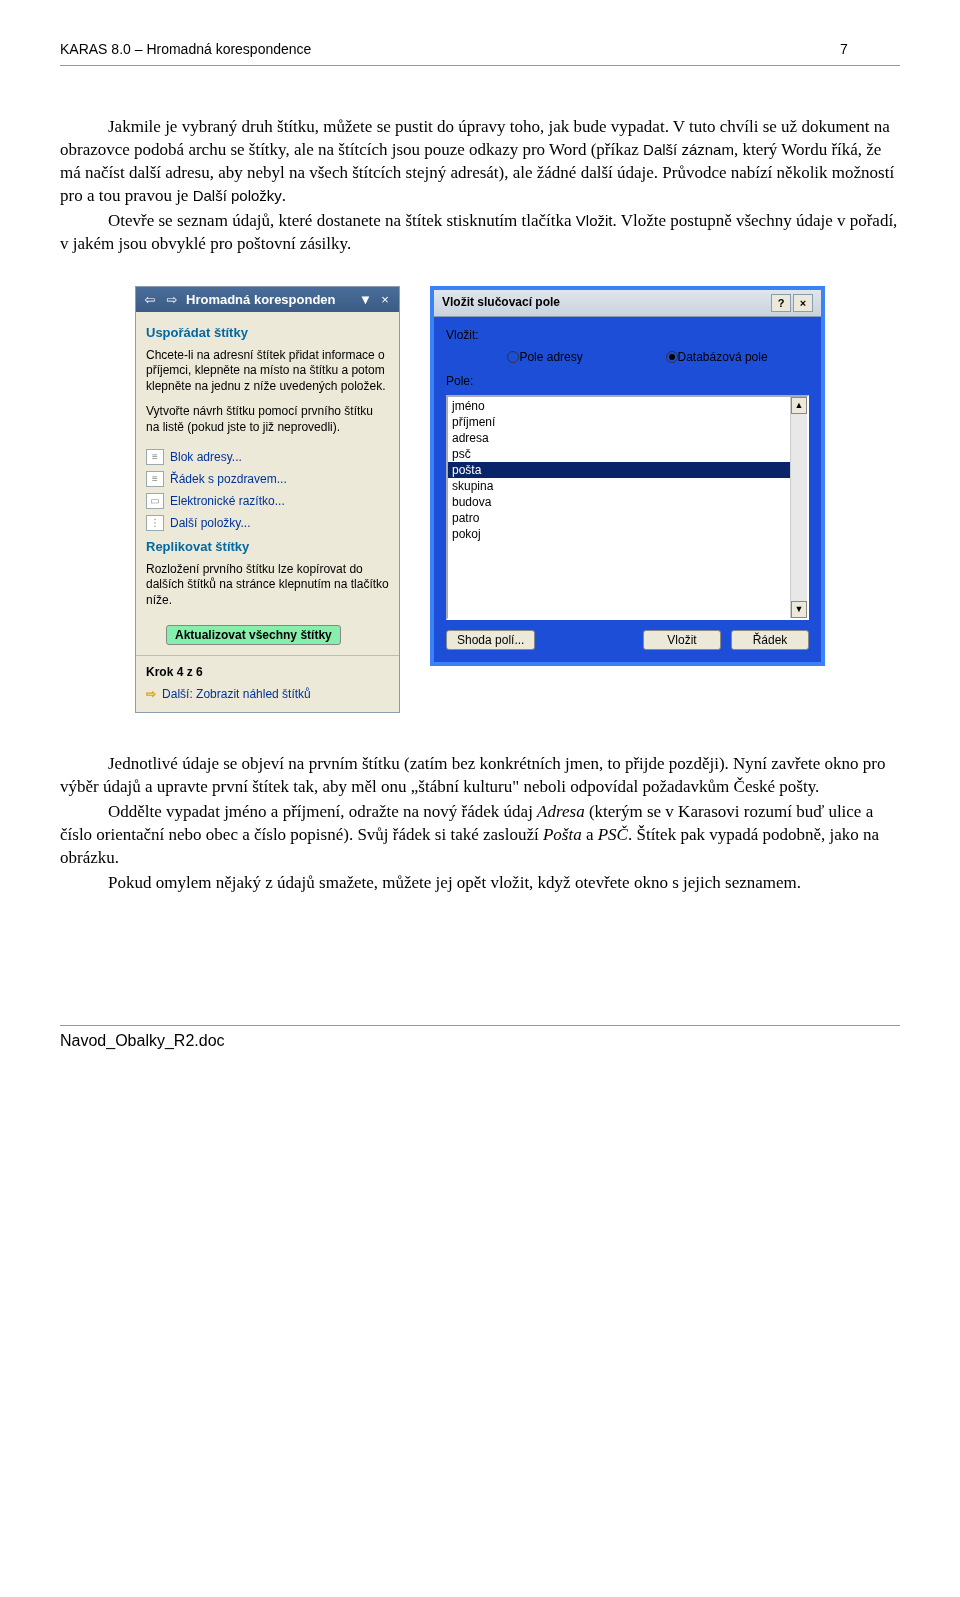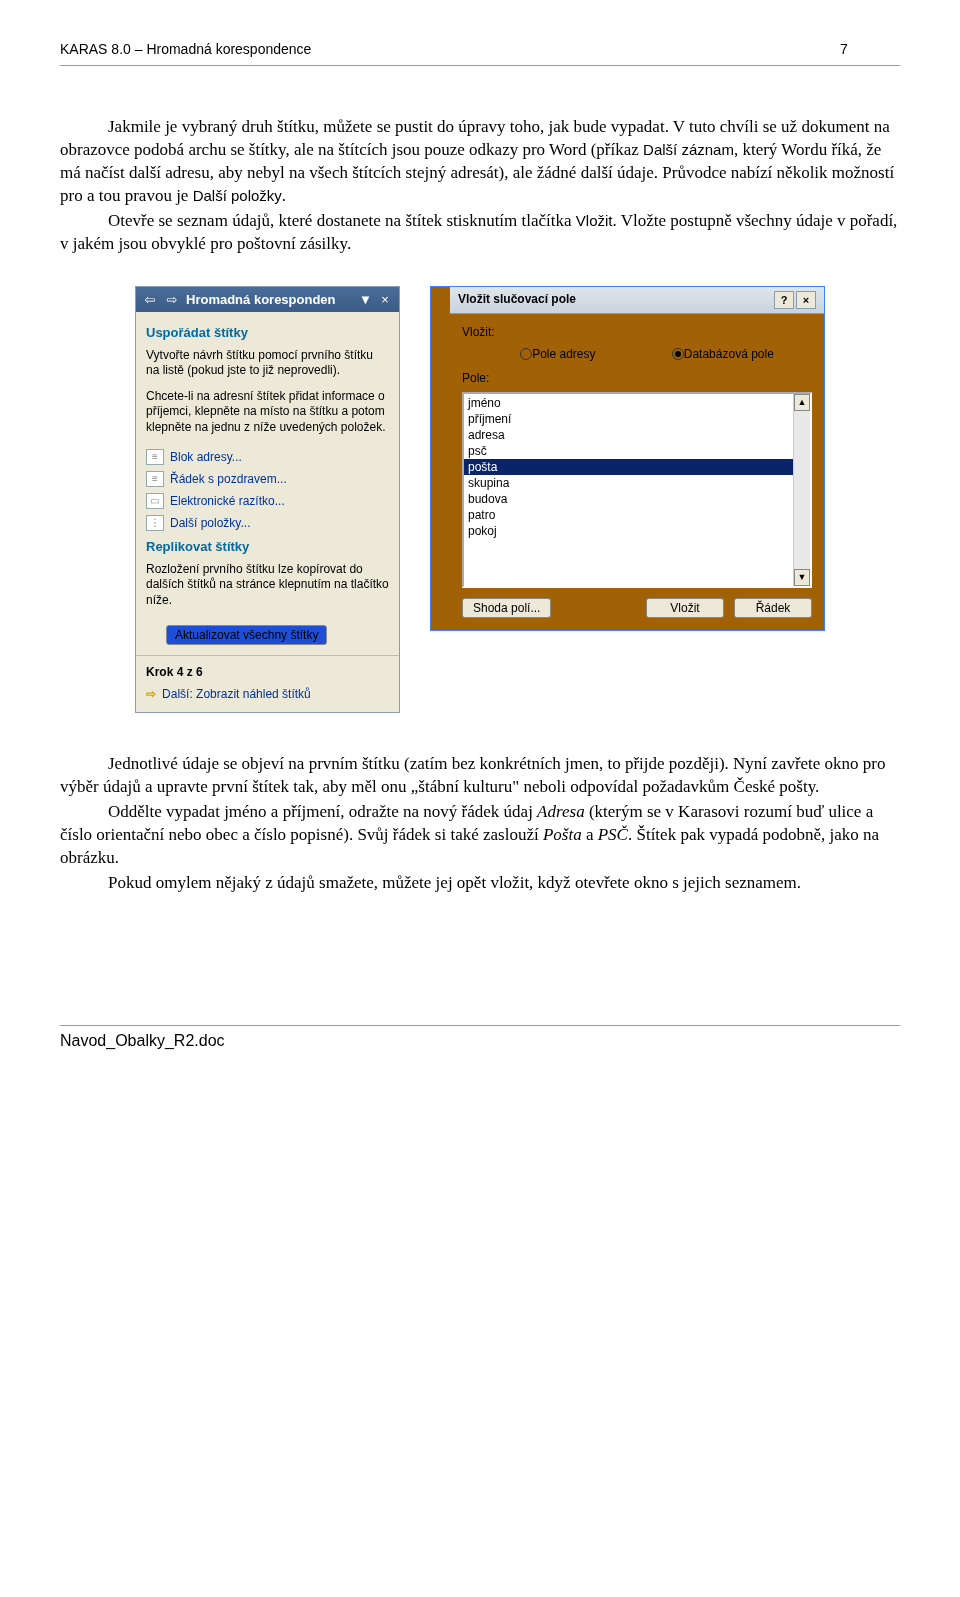--- a/index.html
+++ b/index.html
@@ -70,54 +70,54 @@
   }
   .tp-link .ico {
     width: 18px; height: 16px;
     border: 1px solid #9aa;
     background: #fff;
     display: flex; align-items: center; justify-content: center;
     font-size: 10px; color: #888;
   }
   .tp-btn {
     display: inline-block;
-    background: #1d4ed8;
+    background: #86efac;
     border: 1px solid #888;
     border-radius: 3px;
     padding: 2px 8px;
     color: #000;
     cursor: pointer;
     margin: 6px 0 10px 20px;
     font-family: Tahoma, Arial, sans-serif;
     font-size: 12px;
+    font-weight: bold;
   }
   .tp-footer {
     border-top: 1px solid #bbb;
     padding: 8px 10px;
   }
   .tp-step { font-weight: bold; font-size: 12px; margin-bottom: 4px; }
   .tp-next {
     color: #003399;
     padding: 2px 0;
     display: flex;
     align-items: center;
     gap: 6px;
     cursor: pointer;
   }
   .tp-next .arr { color: #d9a500; font-weight: bold; }
 
   
   .dialog {
     width: 395px;
-    border: 1px solid #3b82f6;
-    background: #a16207;
+    border: 4px solid #3b82f6;
+    background: #1d4ed8;
     font-family: Tahoma, Arial, sans-serif;
     font-size: 12px;
     color: #000;
-    padding-left: 19px;
   }
   .dlg-title {
     background: linear-gradient(#dfe6ec, #c8d3de);
     color: #000;
     padding: 4px 8px;
     display: flex;
     align-items: center;
     font-weight: bold;
     border-bottom: 1px solid #8a9cb0;
   }
@@ -143,21 +143,21 @@
   .radio .dot {
     width: 12px; height: 12px; border: 1px solid #333; border-radius: 50%;
     display: inline-flex; align-items: center; justify-content: center;
   }
   .radio.selected .dot::after {
     content: ""; width: 6px; height: 6px; background: #000; border-radius: 50%;
   }
   .listbox {
     border: 2px inset #fff;
     background: #fff;
-    height: 196px;
+    height: 225px;
     overflow: hidden;
     position: relative;
     display: flex;
   }
   .listbox .items { flex: 1; padding: 1px 0; }
   .listbox .item { padding: 0 4px; line-height: 16px; cursor: pointer; }
   .listbox .item.selected { background: #0a246a; color: #fff; }
   .listbox .sbar {
     width: 17px;
     background: #ece9d8;
@@ -221,22 +221,22 @@
   <div class="taskpane">
     <div class="tp-title">
       <span class="arrow">⇦</span>
       <span class="arrow">⇨</span>
       <span class="text">Hromadná koresponden</span>
       <span class="drop">▼</span>
       <span class="close">×</span>
     </div>
     <div class="tp-body">
       <div class="tp-h">Uspořádat štítky</div>
+      <p class="tp-txt">Chcete-li na adresní štítek přidat informace o příjemci, klepněte na místo na štítku a potom klepněte na jednu z níže uvedených položek.</p>
       <p class="tp-txt">Vytvořte návrh štítku pomocí prvního štítku na listě (pokud jste to již neprovedli).</p>
-      <p class="tp-txt">Chcete-li na adresní štítek přidat informace o příjemci, klepněte na místo na štítku a potom klepněte na jednu z níže uvedených položek.</p>
 
       <div class="tp-link">
         <span class="ico">≡</span>
         <span>Blok adresy...</span>
       </div>
       <div class="tp-link">
         <span class="ico">≡</span>
         <span>Řádek s pozdravem...</span>
       </div>
       <div class="tp-link">

